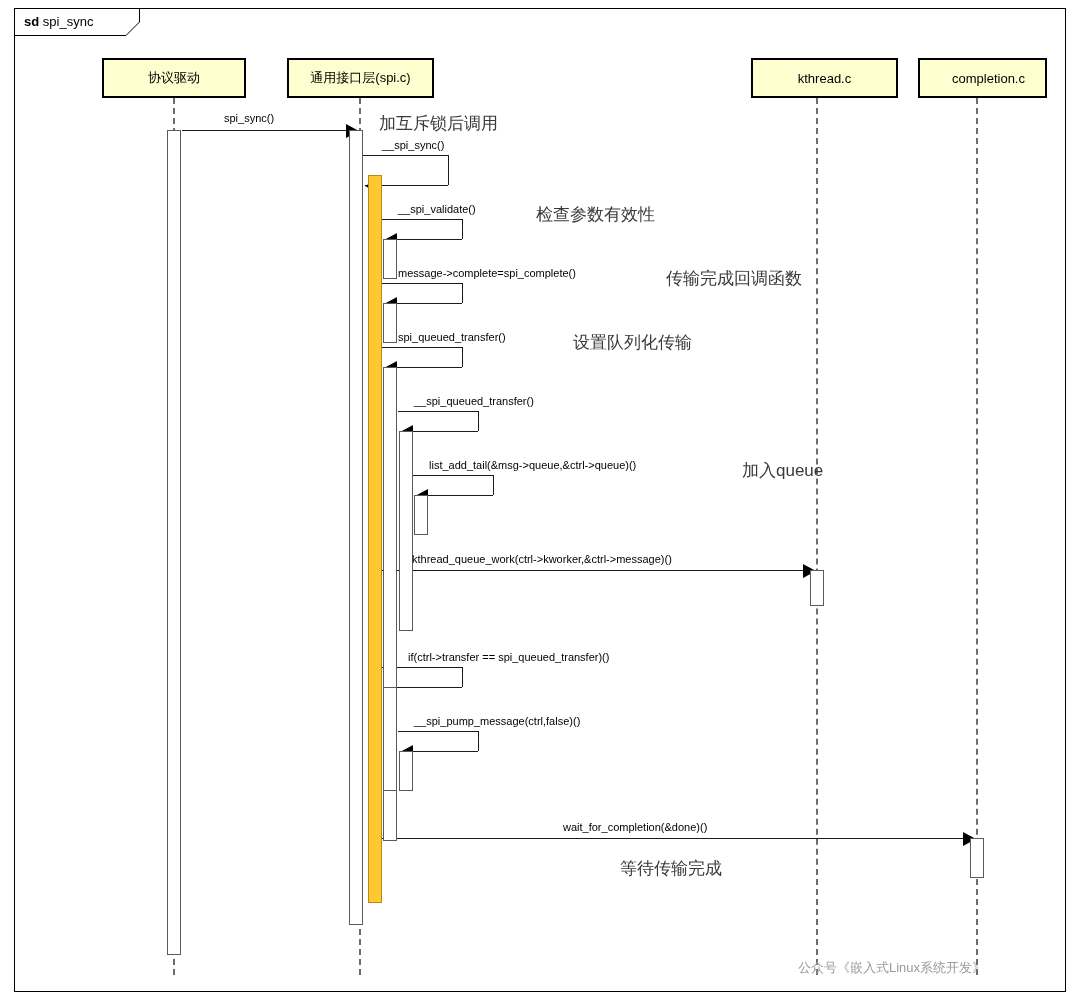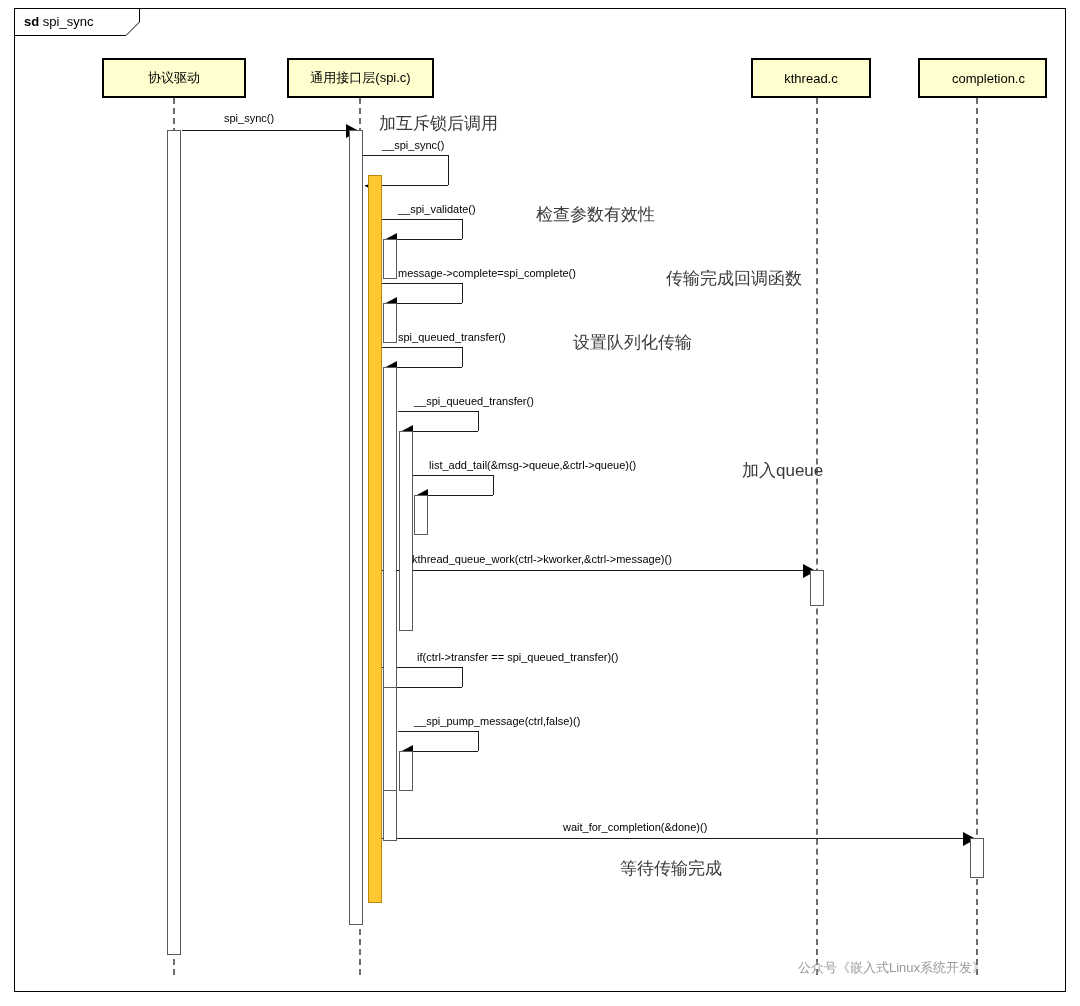--- a/index.html
+++ b/index.html
@@ -211,41 +211,41 @@
       <div class="activation" style="left: 810px; top: 570px; width: 14px; height: 36px;"></div>
       <div class="activation" style="left: 970px; top: 838px; width: 14px; height: 40px;"></div>
     </div>
   <div id="layer-participants">
       <div class="participant" style="left: 102px; top: 58px; width: 144px; height: 40px;">
         <span>协议驱动</span>
       </div>
       <div class="participant" style="left: 287px; top: 58px; width: 147px; height: 40px;">
         <span>通用接口层(spi.c)</span>
       </div>
-      <div class="participant" style="left: 751px; top: 58px; width: 120px; height: 40px;">
+      <div class="participant" style="left: 751px; top: 58px; width: 147px; height: 40px;">
         <span>kthread.c</span>
       </div>
       <div class="participant" style="left: 918px; top: 58px; width: 129px; height: 40px; padding-left: 12px;">
         <span>completion.c</span>
       </div>
     </div>
   <div id="layer-labels">
       <div class="msg-label" style="left: 224px; top: 112px;">spi_sync()</div>
       <div class="note-label" style="left: 379px; top: 112px;">加互斥锁后调用</div>
       <div class="msg-label" style="left: 382px; top: 139px;">__spi_sync()</div>
       <div class="msg-label" style="left: 398px; top: 203px;">__spi_validate()</div>
       <div class="note-label" style="left: 536px; top: 203px;">检查参数有效性</div>
       <div class="msg-label" style="left: 398px; top: 267px;">message-&gt;complete=spi_complete()</div>
       <div class="note-label" style="left: 666px; top: 267px;">传输完成回调函数</div>
       <div class="msg-label" style="left: 398px; top: 331px; text-align: right;">spi_queued_transfer()</div>
       <div class="note-label" style="left: 573px; top: 331px;">设置队列化传输</div>
       <div class="msg-label" style="left: 414px; top: 395px;">__spi_queued_transfer()</div>
       <div class="msg-label" style="left: 429px; top: 459px;">list_add_tail(&amp;msg-&gt;queue,&amp;ctrl-&gt;queue)()</div>
       <div class="note-label" style="left: 742px; top: 459px;">加入queue</div>
       <div class="msg-label" style="left: 412px; top: 553px;">kthread_queue_work(ctrl-&gt;kworker,&amp;ctrl-&gt;message)()</div>
-      <div class="msg-label" style="left: 417px; top: 651px;">if(ctrl-&gt;transfer == spi_queued_transfer)()</div>
+      <div class="msg-label" style="left: 408px; top: 651px;">if(ctrl-&gt;transfer == spi_queued_transfer)()</div>
       <div class="msg-label" style="left: 414px; top: 715px;">__spi_pump_message(ctrl,false)()</div>
       <div class="msg-label" style="left: 563px; top: 821px;">wait_for_completion(&amp;done)()</div>
       <div class="note-label" style="left: 620px; top: 857px;">等待传输完成</div>
     </div>
 
   <div class="watermark" id="watermark-el" style="left: 798px; top: 959px;">公众号《嵌入式Linux系统开发》</div>
 </div>
 
 </body></html>

